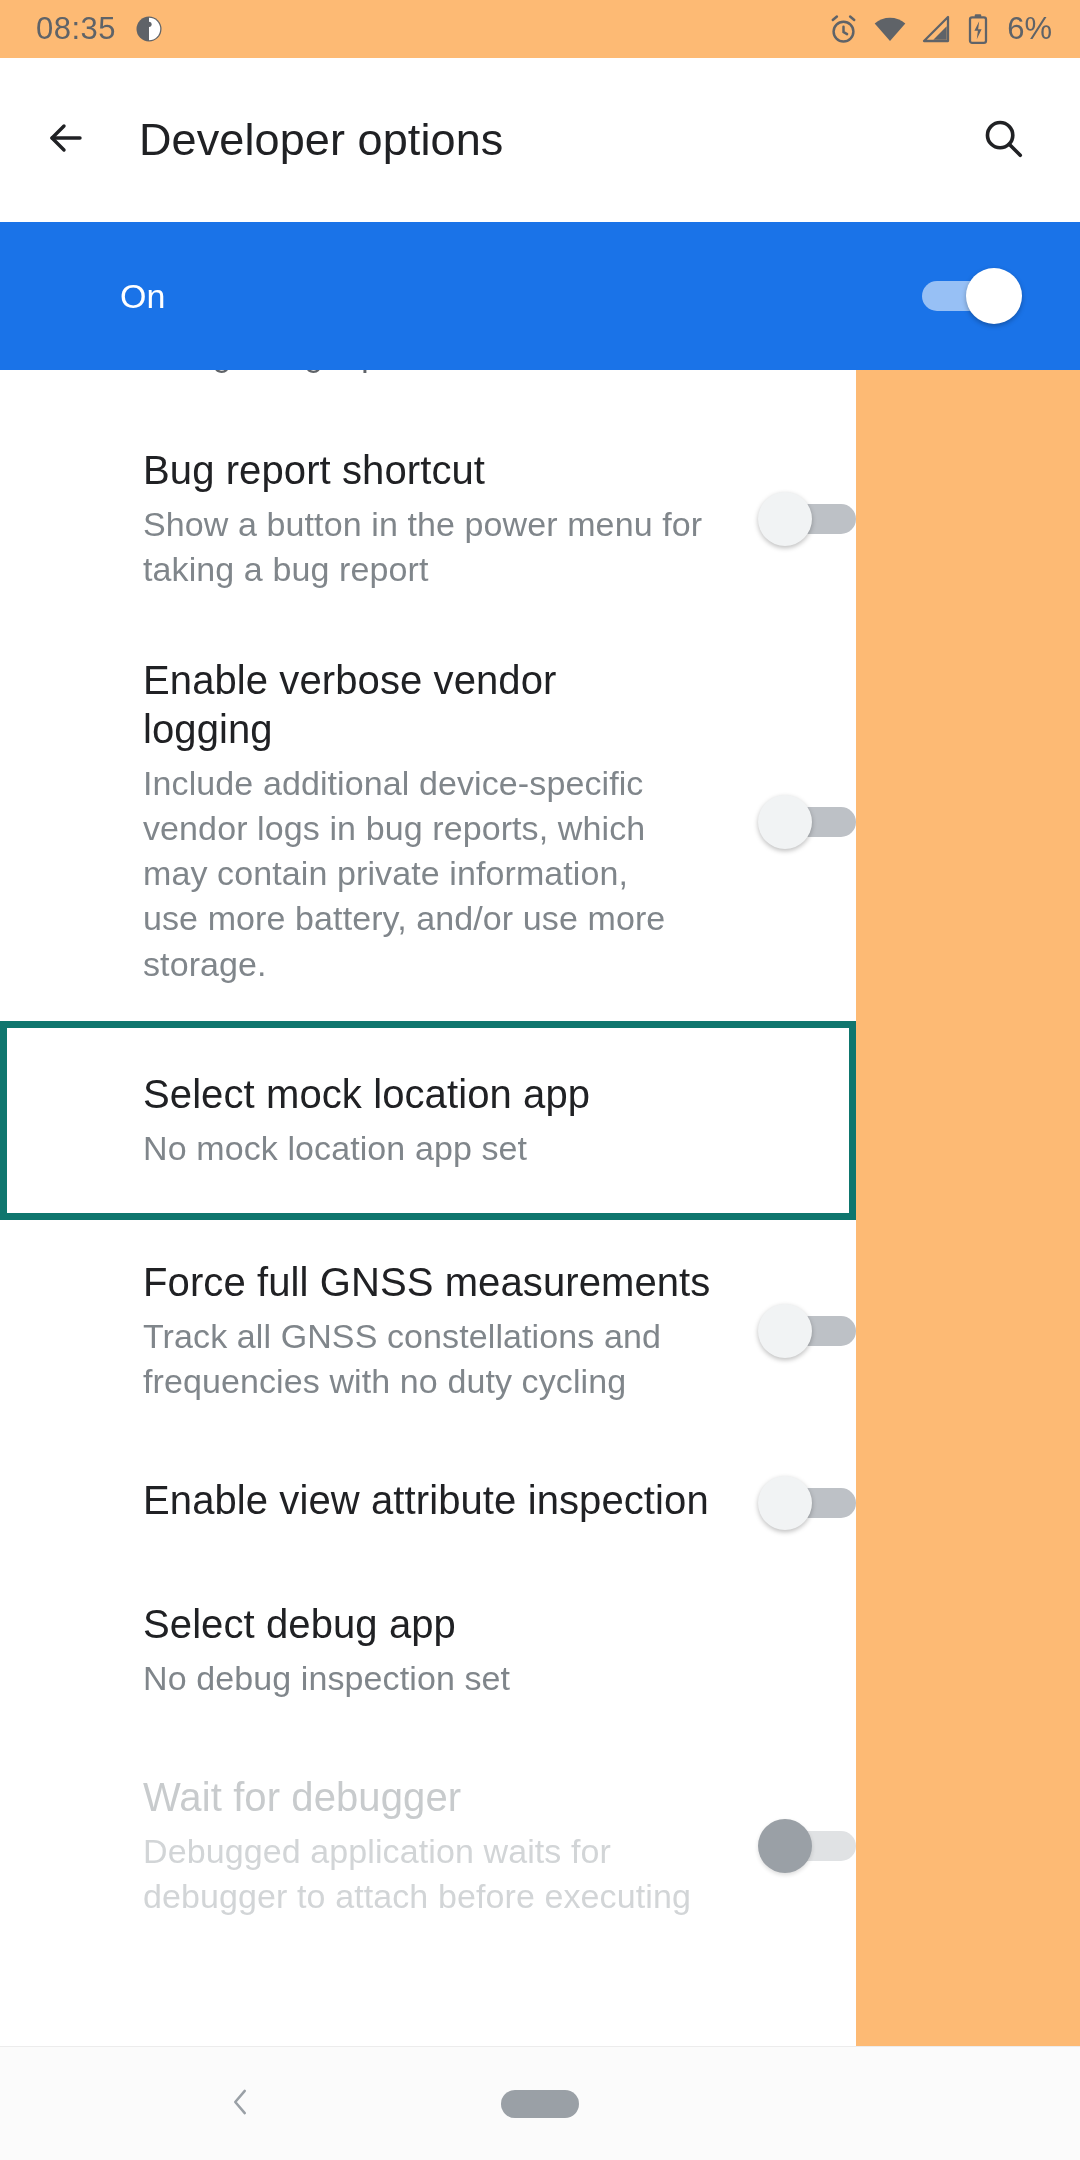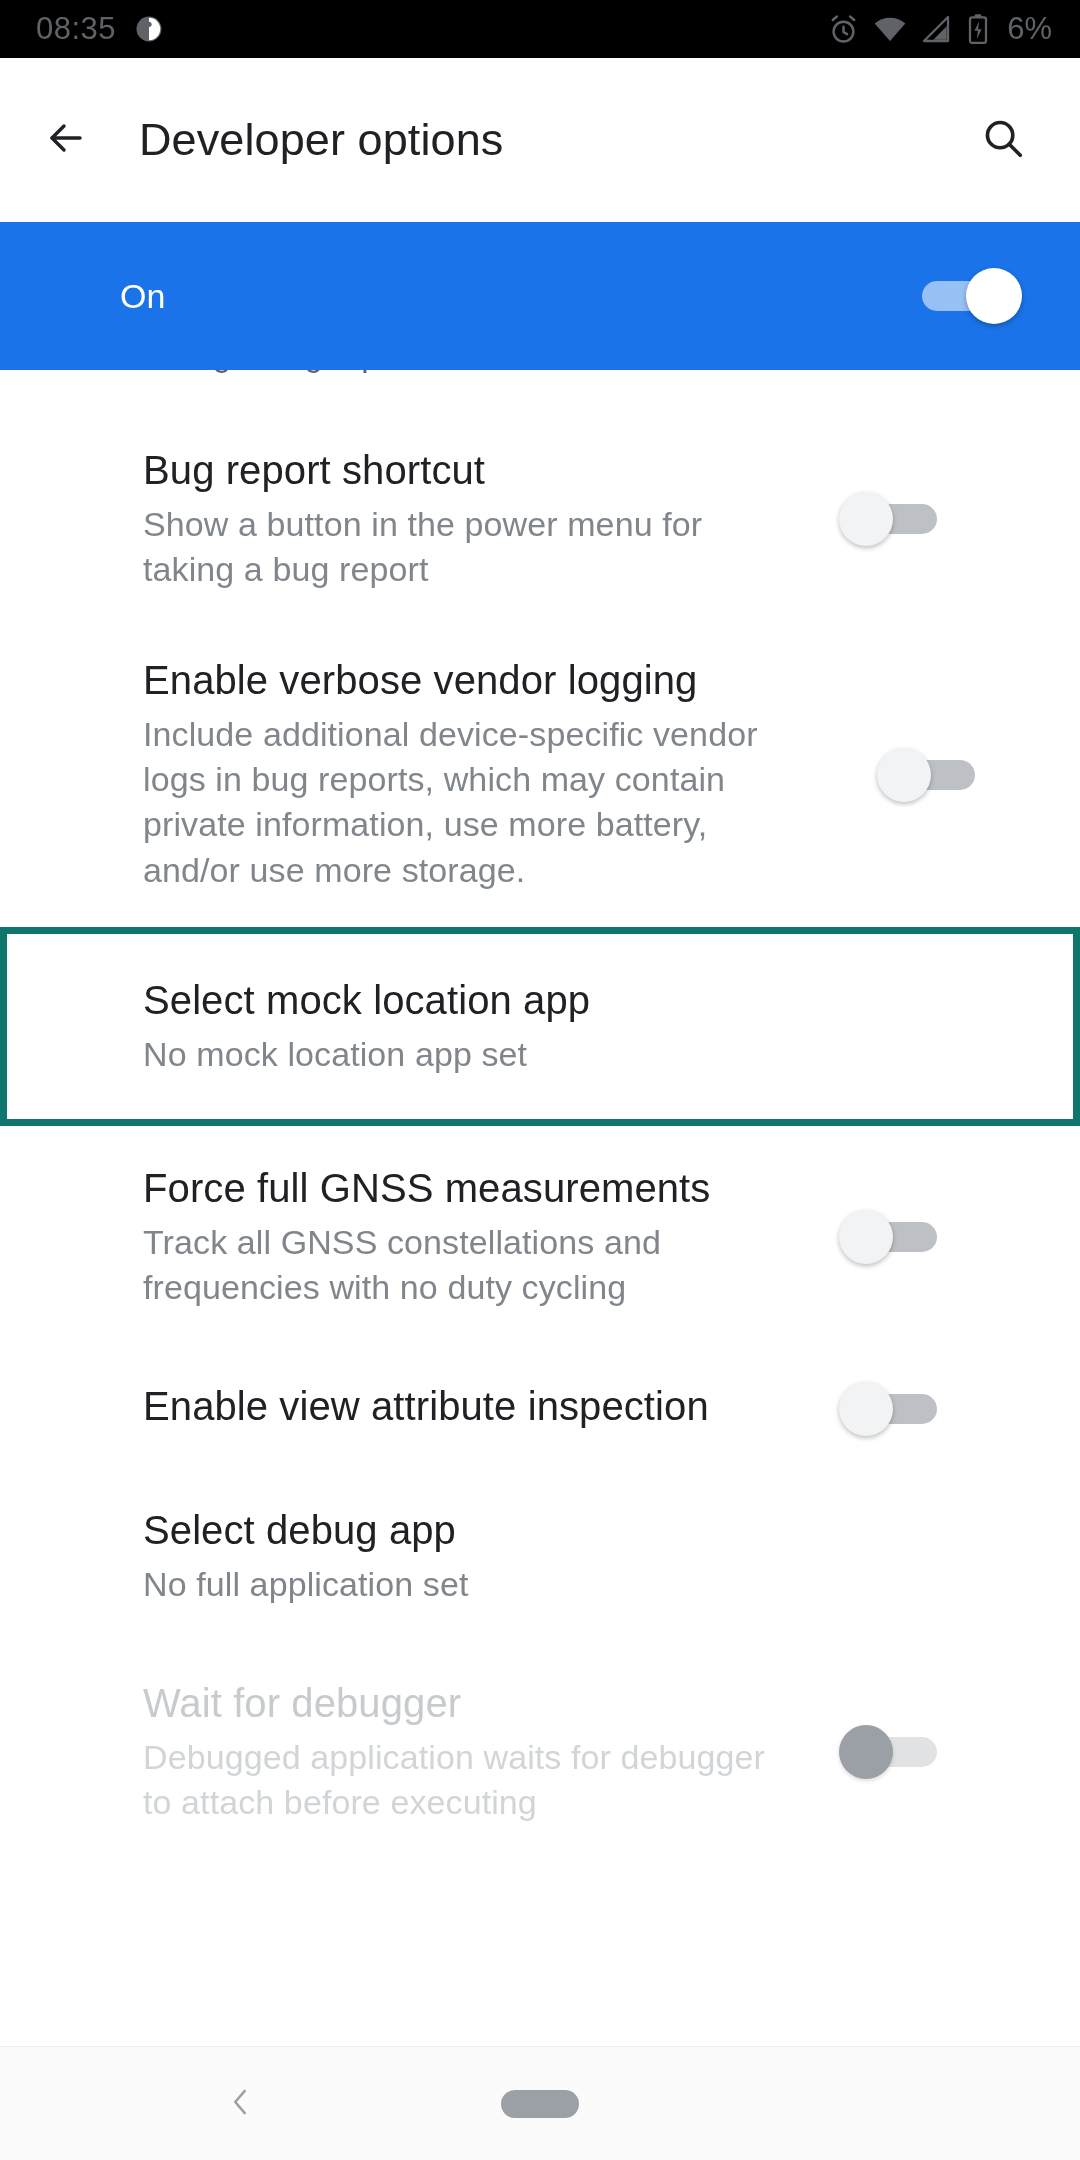--- a/index.html
+++ b/index.html
@@ -2,21 +2,21 @@
 <html><head>
 <meta charset="utf-8">
 <style>
   * { margin:0; padding:0; box-sizing:border-box; }
   html, body {
     width:1080px; height:2160px;
     background:#ffffff;
     font-family:"Liberation Sans", sans-serif;
     -webkit-font-smoothing:antialiased;
   }
-  #screen { position:relative; width:1080px; height:2160px; overflow:hidden; background:#000000; }
+  #screen { position:relative; width:1080px; height:2160px; overflow:hidden; background:#fdba74; }
 
   
   .statusbar {
     position:absolute; top:0; left:0; width:1080px; height:58px;
     display:flex; align-items:center; justify-content:space-between;
     padding:0 28px 0 36px;
   }
   .sb-left { display:flex; align-items:center; gap:18px; }
   .sb-clock { font-size:31px; color:#5f6368; letter-spacing:.5px; }
   .sb-right { display:flex; align-items:center; gap:13px; }
@@ -46,21 +46,21 @@
     position:absolute; left:0; top:13px; width:92px; height:30px; border-radius:15px;
     background:rgba(255,255,255,.55);
   }
   .bsw-thumb {
     position:absolute; right:0; top:0; width:56px; height:56px; border-radius:50%;
     background:#ffffff; box-shadow:0 2px 5px rgba(0,0,0,.28);
   }
 
   
   .list {
-    position:absolute; top:370px; left:0; width:1080px; height:1676px;
+    position:absolute; top:370px; left:0; width:856px; height:1676px;
     background:#fff; overflow:hidden;
   }
   .clipped-row { height:18px; overflow:hidden; position:relative; }
   .clipped-row .ghost {
     position:absolute; left:143px; top:-34px; font-size:33px; color:#5f6368; white-space:nowrap;
   }
 
   .row {
     position:relative; display:flex; align-items:flex-start;
     padding:34px 0 34px 0; min-height:0;
@@ -240,21 +240,21 @@
       </div>
       <div class="switch">
         <div class="sw-track"></div>
         <div class="sw-thumb"></div>
       </div>
     </div>
 
     <div class="row" style="padding-top:32px;">
       <div class="row-text">
         <div class="row-title">Select debug app</div>
-        <div class="row-summary">No full application set</div>
+        <div class="row-summary">No debug inspection set</div>
       </div>
     </div>
 
     <div class="row disabled" style="padding-top:38px;">
       <div class="row-text">
         <div class="row-title">Wait for debugger</div>
         <div class="row-summary">Debugged application waits for debugger to attach before executing</div>
       </div>
       <div class="switch">
         <div class="sw-track"></div>

